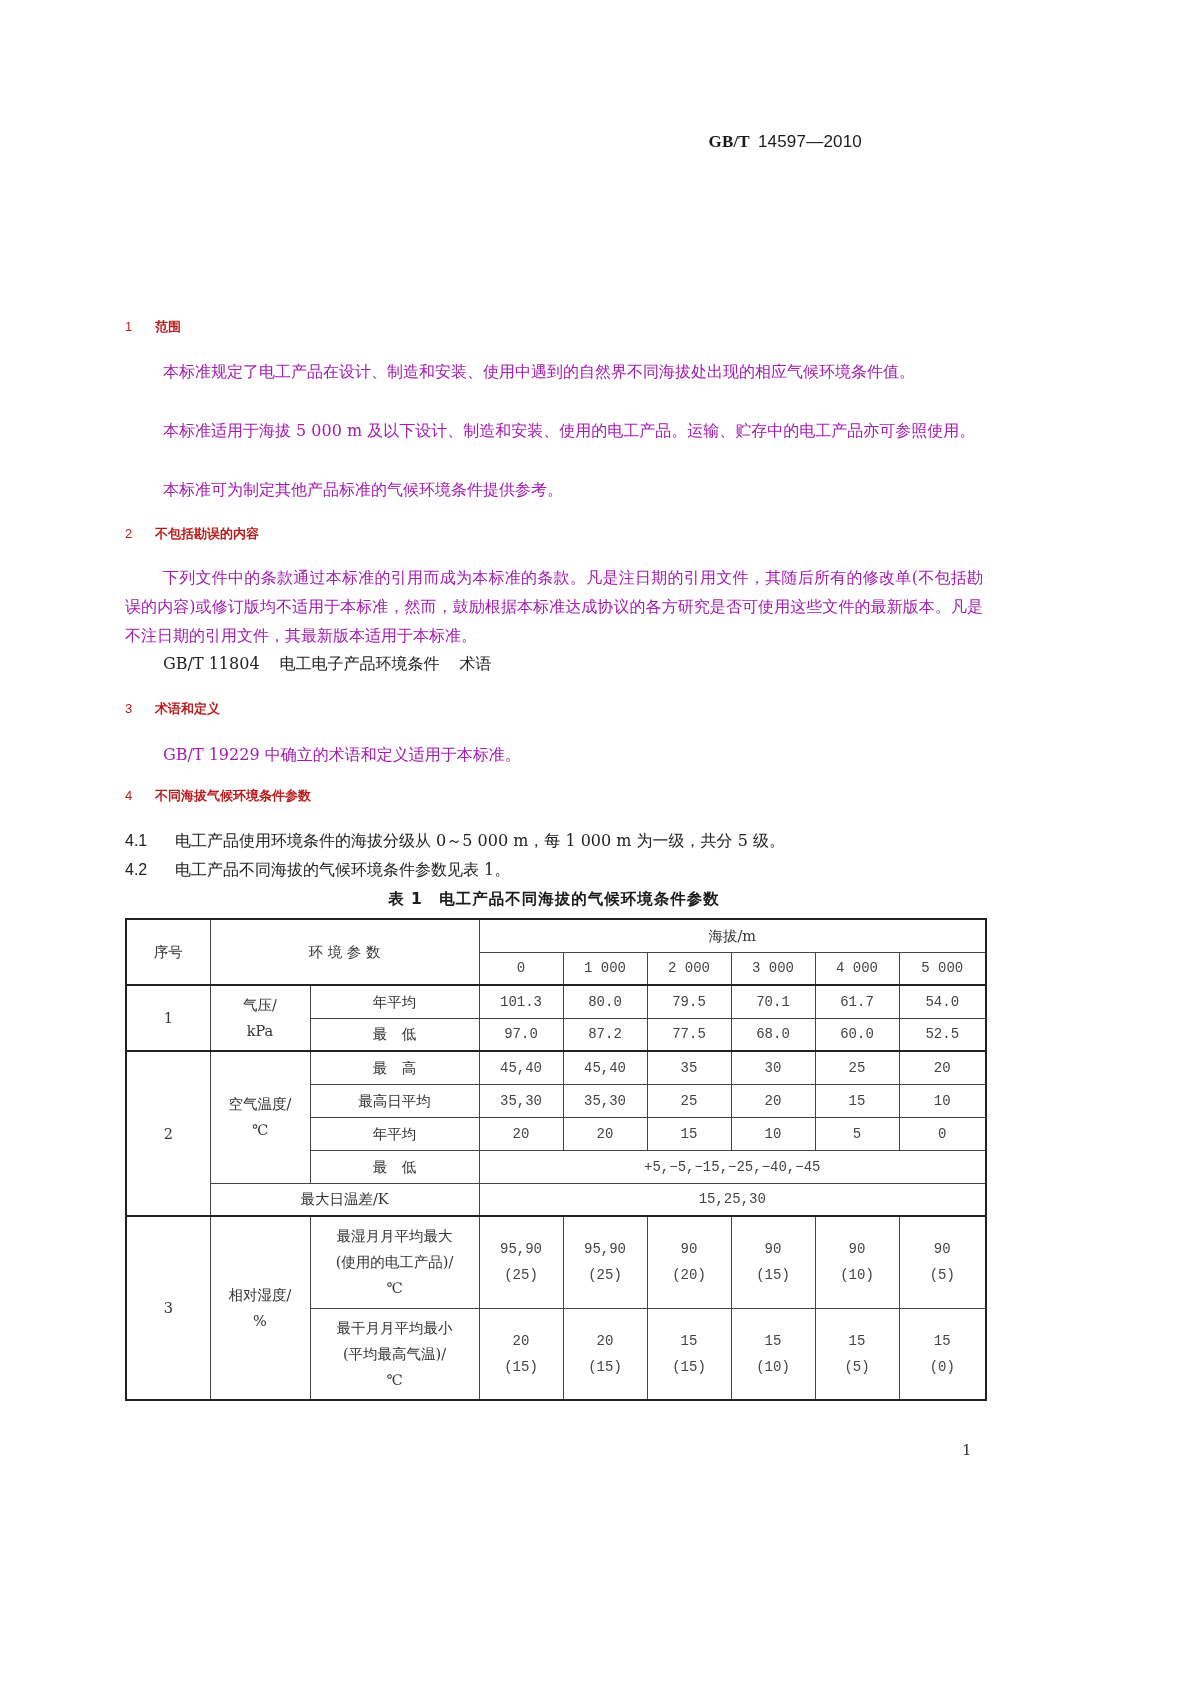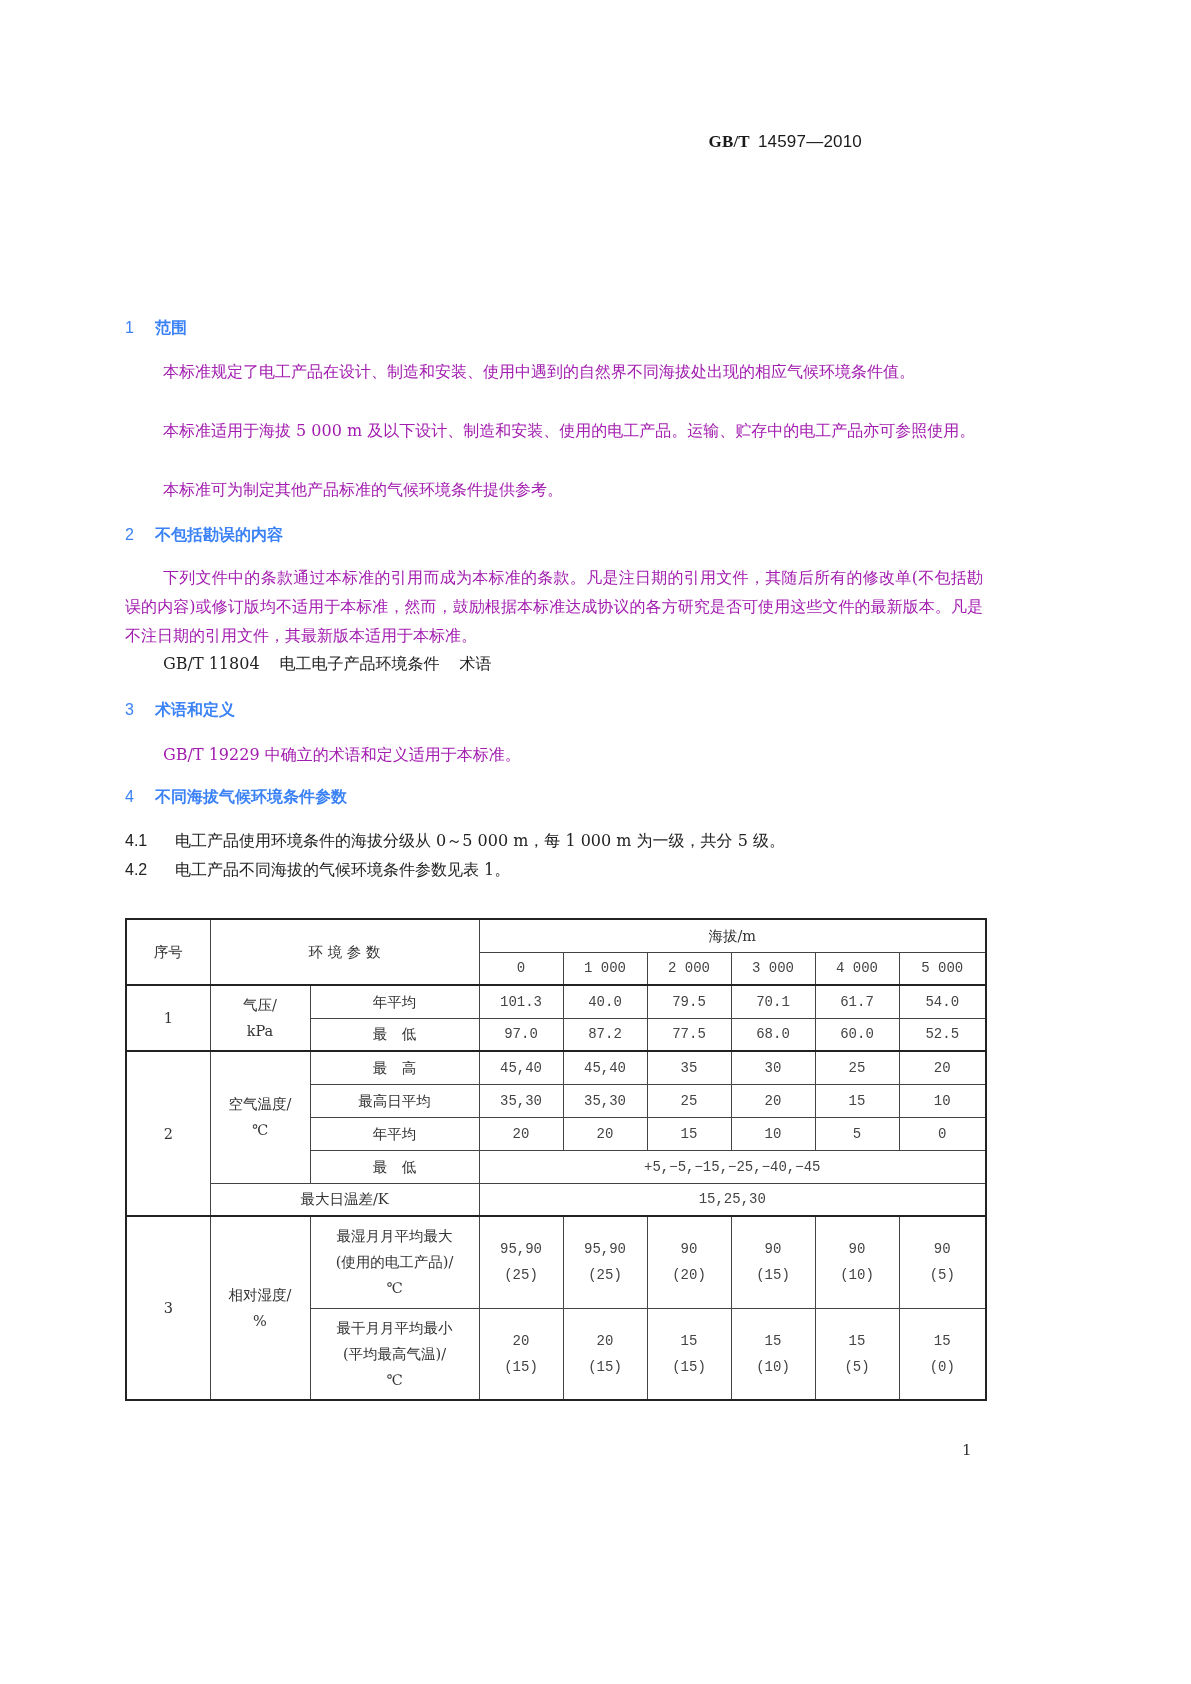--- a/index.html
+++ b/index.html
@@ -19,21 +19,21 @@
 
   .doc-title {
     position: absolute; top: 212px; left: 0; width: 1108px; text-align: center;
     font-family: "DejaVu Sans", sans-serif; font-size: 26px; letter-spacing: 3px;
     font-weight: 500; color: #111;
   }
 
   .body { position: absolute; left: 125px; top: 0; width: 860px; }
   .sec-head {
     position: absolute; left: 0;
-    font-family: "DejaVu Sans", sans-serif; font-size: 16px; font-weight: bold; color: #3b82f6;
+    font-family: "DejaVu Sans", sans-serif; font-size: 13px; font-weight: bold; color: #b91c1c;
   }
   .sec-head .sec-num { font-family: "Liberation Sans", sans-serif; font-weight: normal; display: inline-block; width: 30px; }
   .para {
     position: absolute; left: 0; width: 858px;
     font-size: 16px; line-height: 29px; text-align: justify; color: #a21caf;
   }
   .para.indent { text-indent: 38px; }
   .clause {
     position: absolute; left: 0; font-size: 16px; color: #222;
   }
@@ -101,20 +101,21 @@
       <span class="sec-num">4</span><span>不同海拔气候环境条件参数</span>
     </div>
     <div class="clause" style="top:818px;">
       <span class="cl-num">4.1</span><span>电工产品使用环境条件的海拔分级从 0～5 000 m，每 1 000 m 为一级，共分 5 级。</span>
     </div>
     <div class="clause" style="top:847px;">
       <span class="cl-num">4.2</span><span>电工产品不同海拔的气候环境条件参数见表 1。</span>
     </div>
   </div>
 
+  <div class="table-caption">表 1　电工产品不同海拔的气候环境条件参数</div>
 
   <table class="climate">
     <colgroup>
       <col style="width:84px">
       <col style="width:100px">
       <col style="width:169px">
       <col style="width:84px">
       <col style="width:84px">
       <col style="width:84px">
       <col style="width:84px">
@@ -138,21 +139,21 @@
     </tr>
 
     <tr class="h34 thick-top">
       <td rowspan="2">1</td>
       <td rowspan="2">
         <div>气压/</div>
         <div>kPa</div>
       </td>
       <td>年平均</td>
       <td class="num-cell">101.3</td>
-      <td class="num-cell">40.0</td>
+      <td class="num-cell">80.0</td>
       <td class="num-cell">79.5</td>
       <td class="num-cell">70.1</td>
       <td class="num-cell">61.7</td>
       <td class="num-cell">54.0</td>
     </tr>
     <tr class="h34">
       <td>最　低</td>
       <td class="num-cell">97.0</td>
       <td class="num-cell">87.2</td>
       <td class="num-cell">77.5</td>

